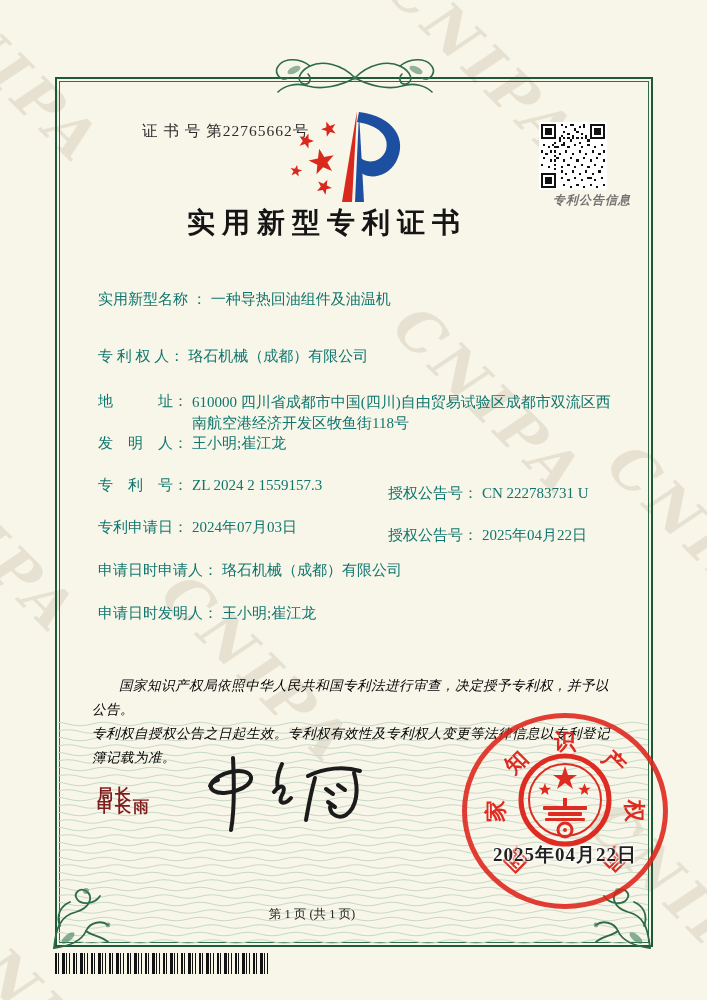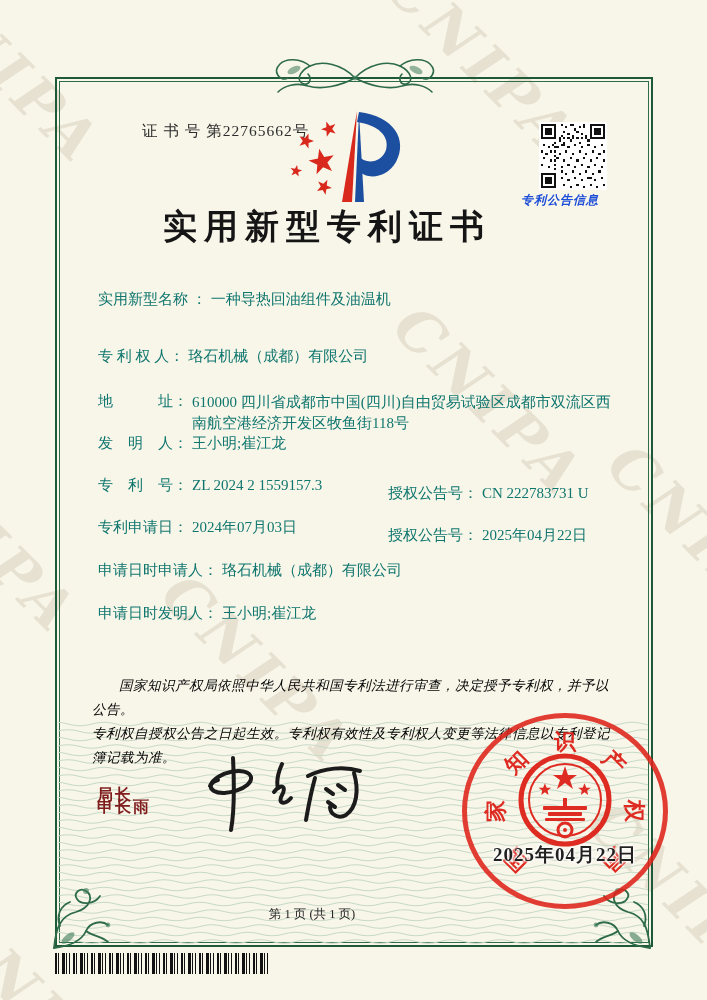--- a/index.html
+++ b/index.html
@@ -22,26 +22,26 @@
   }
   .frame-inner{position:absolute;left:2px;top:2px;right:2px;bottom:2px;border:1px solid #2f6d49;}
   .waves{position:absolute;left:1px;bottom:1px;z-index:0;}
   .ornament-top{position:absolute;left:250px;top:56px;z-index:2;}
   .flourish{position:absolute;z-index:2;}
   
   .cert-no{position:absolute;left:98px;top:121px;font-size:15.5px;letter-spacing:1px;z-index:2;margin-left:44px;}
   .logo{position:absolute;left:286px;top:108px;z-index:2;}
   .qr{position:absolute;left:539px;top:122px;z-index:2;background:#fff;padding:2px;}
   .qr-label{
-    position:absolute;left:521px;top:192px;width:110px;text-align:left;z-index:2;
-    font-size:12px;color:#1d4ed8;font-style:italic;letter-spacing:1px;font-weight:600;
+    position:absolute;left:521px;top:192px;width:110px;text-align:right;z-index:2;
+    font-size:12px;color:#737373;font-style:italic;letter-spacing:1px;font-weight:600;
   }
   .title{
     position:absolute;left:0;top:204px;width:654px;text-align:center;z-index:2;
-    font-size:34px;font-weight:700;letter-spacing:7px;color:#151515;
+    font-size:28px;font-weight:700;letter-spacing:7px;color:#151515;
   }
   
   .f-row{position:absolute;left:98px;font-size:15px;color:#0f766e;z-index:2;white-space:nowrap;}
   .f-row .lab{display:inline-block;}
   .f-row .val{margin-left:4px;}
   .f-flex{display:flex;white-space:normal;justify-content:center;}
   .f-flex .lab{flex:0 0 auto;}
   .f-flex .val{width:424px;line-height:21px;}
   .dual .right{position:absolute;left:290px;top:8px;white-space:nowrap;}
   

